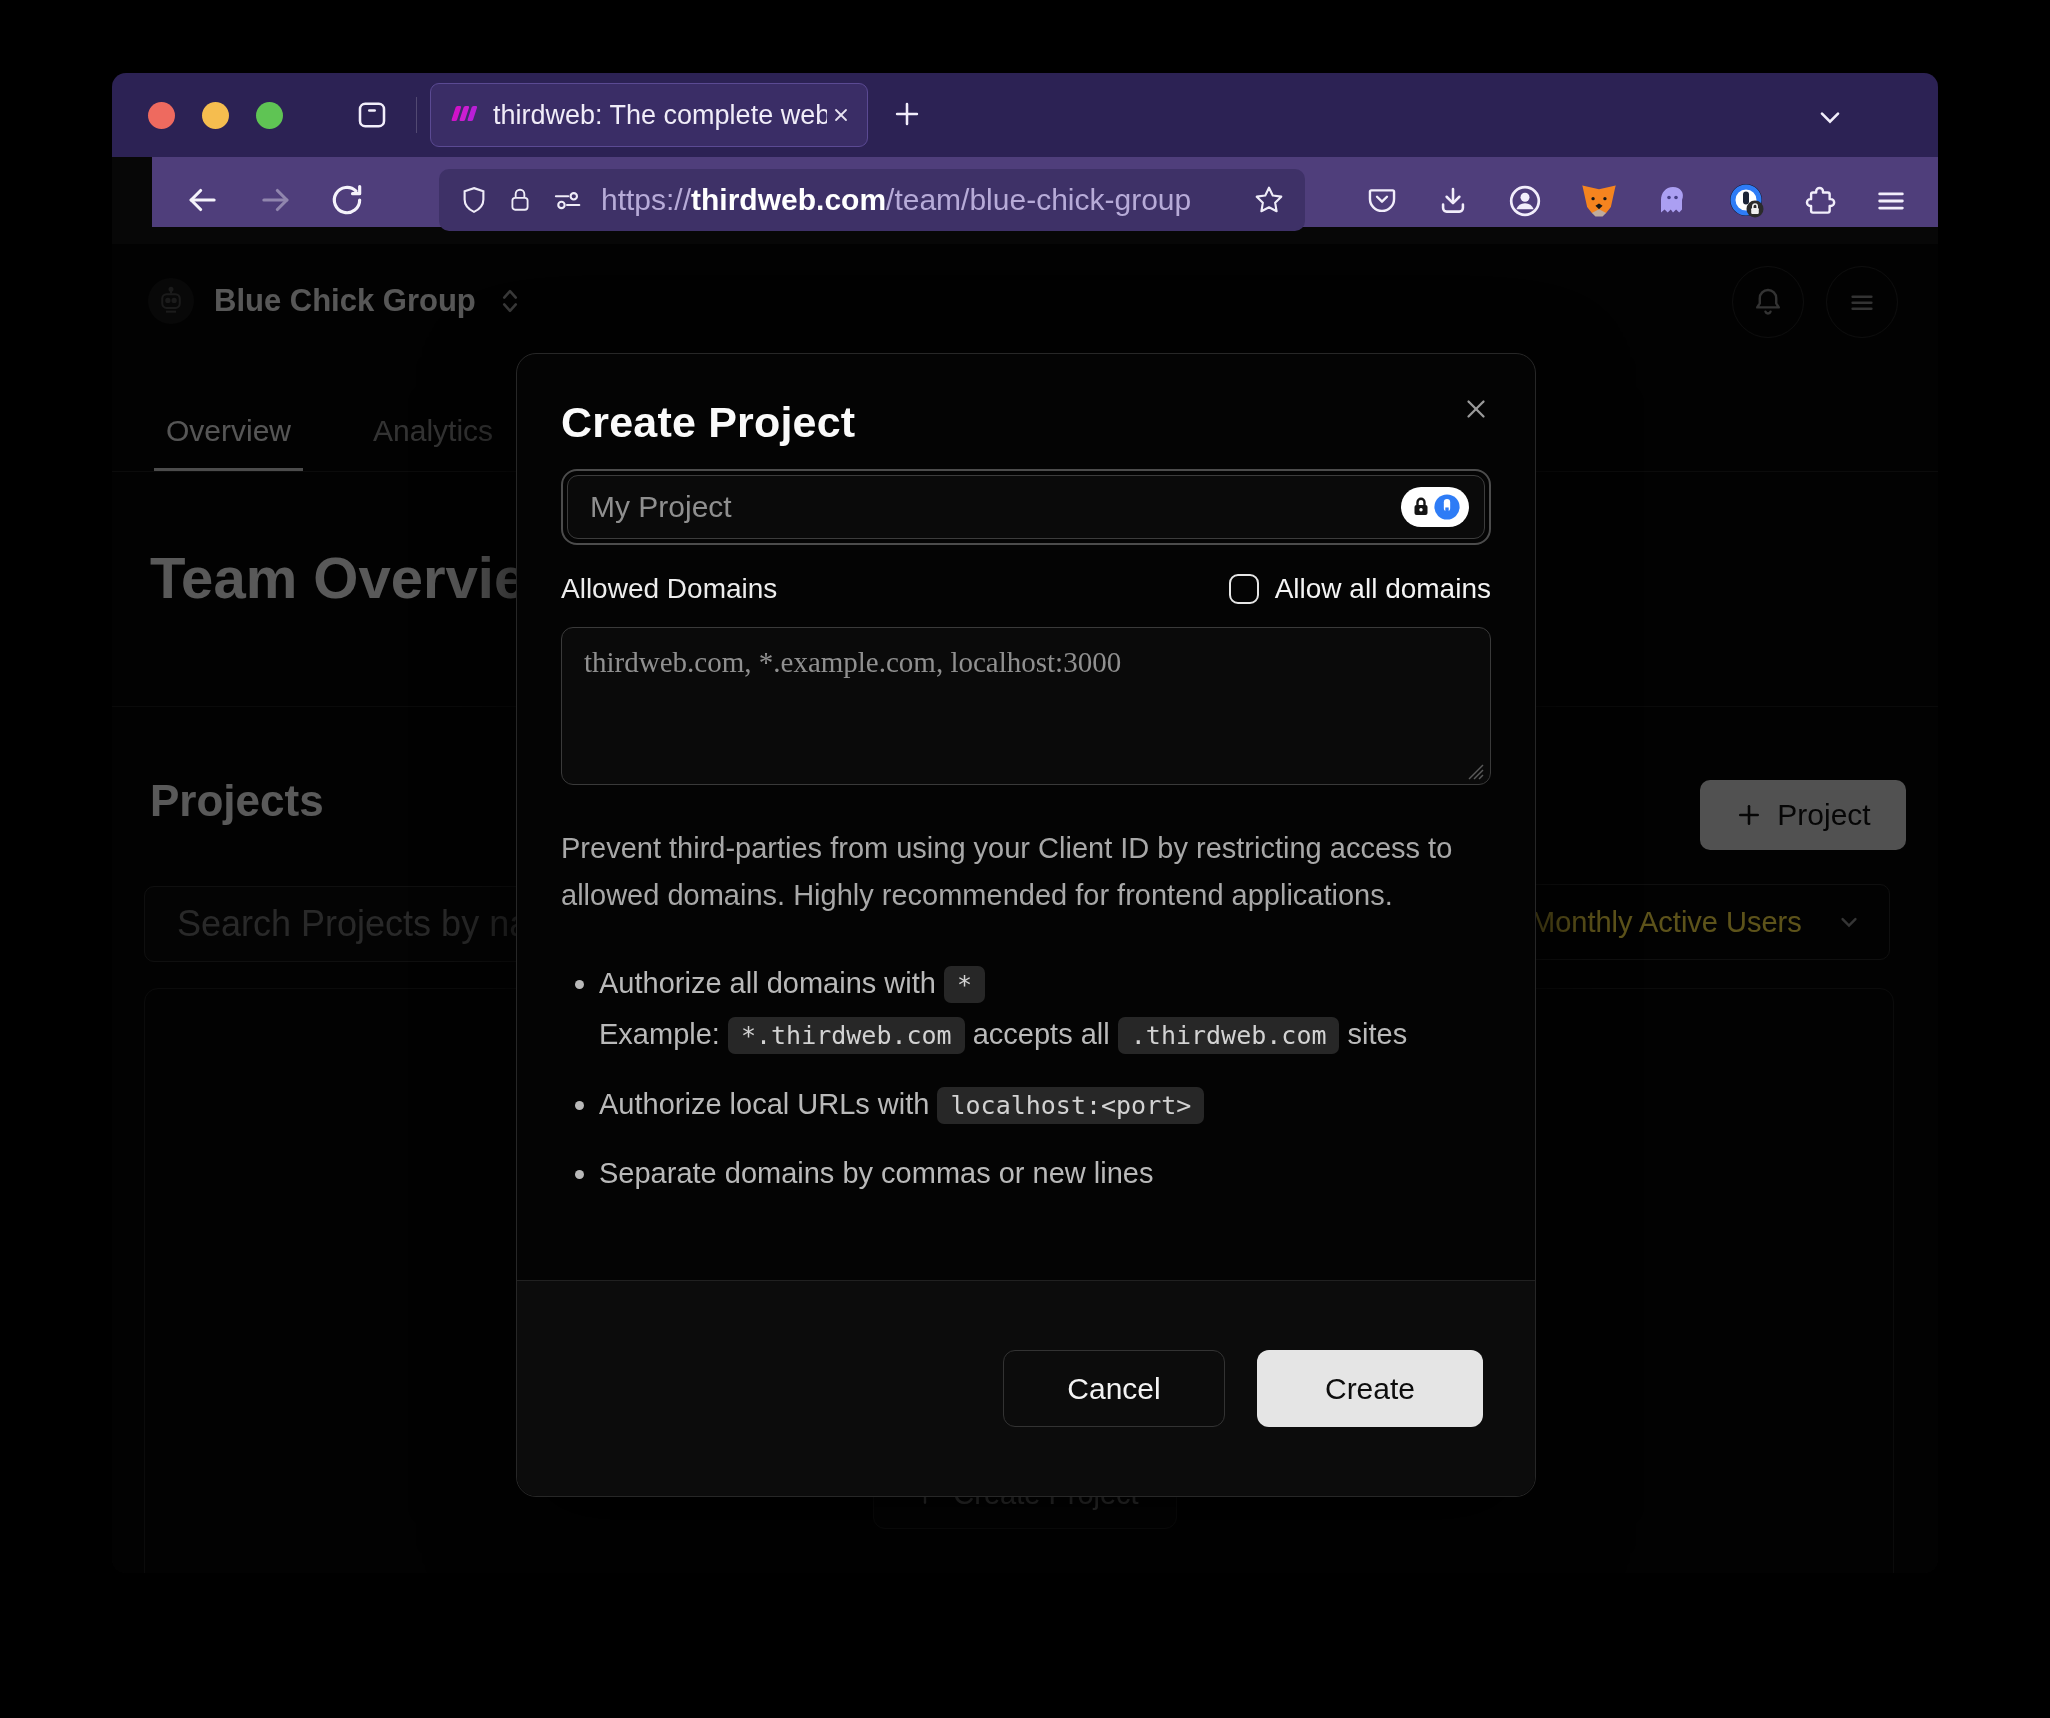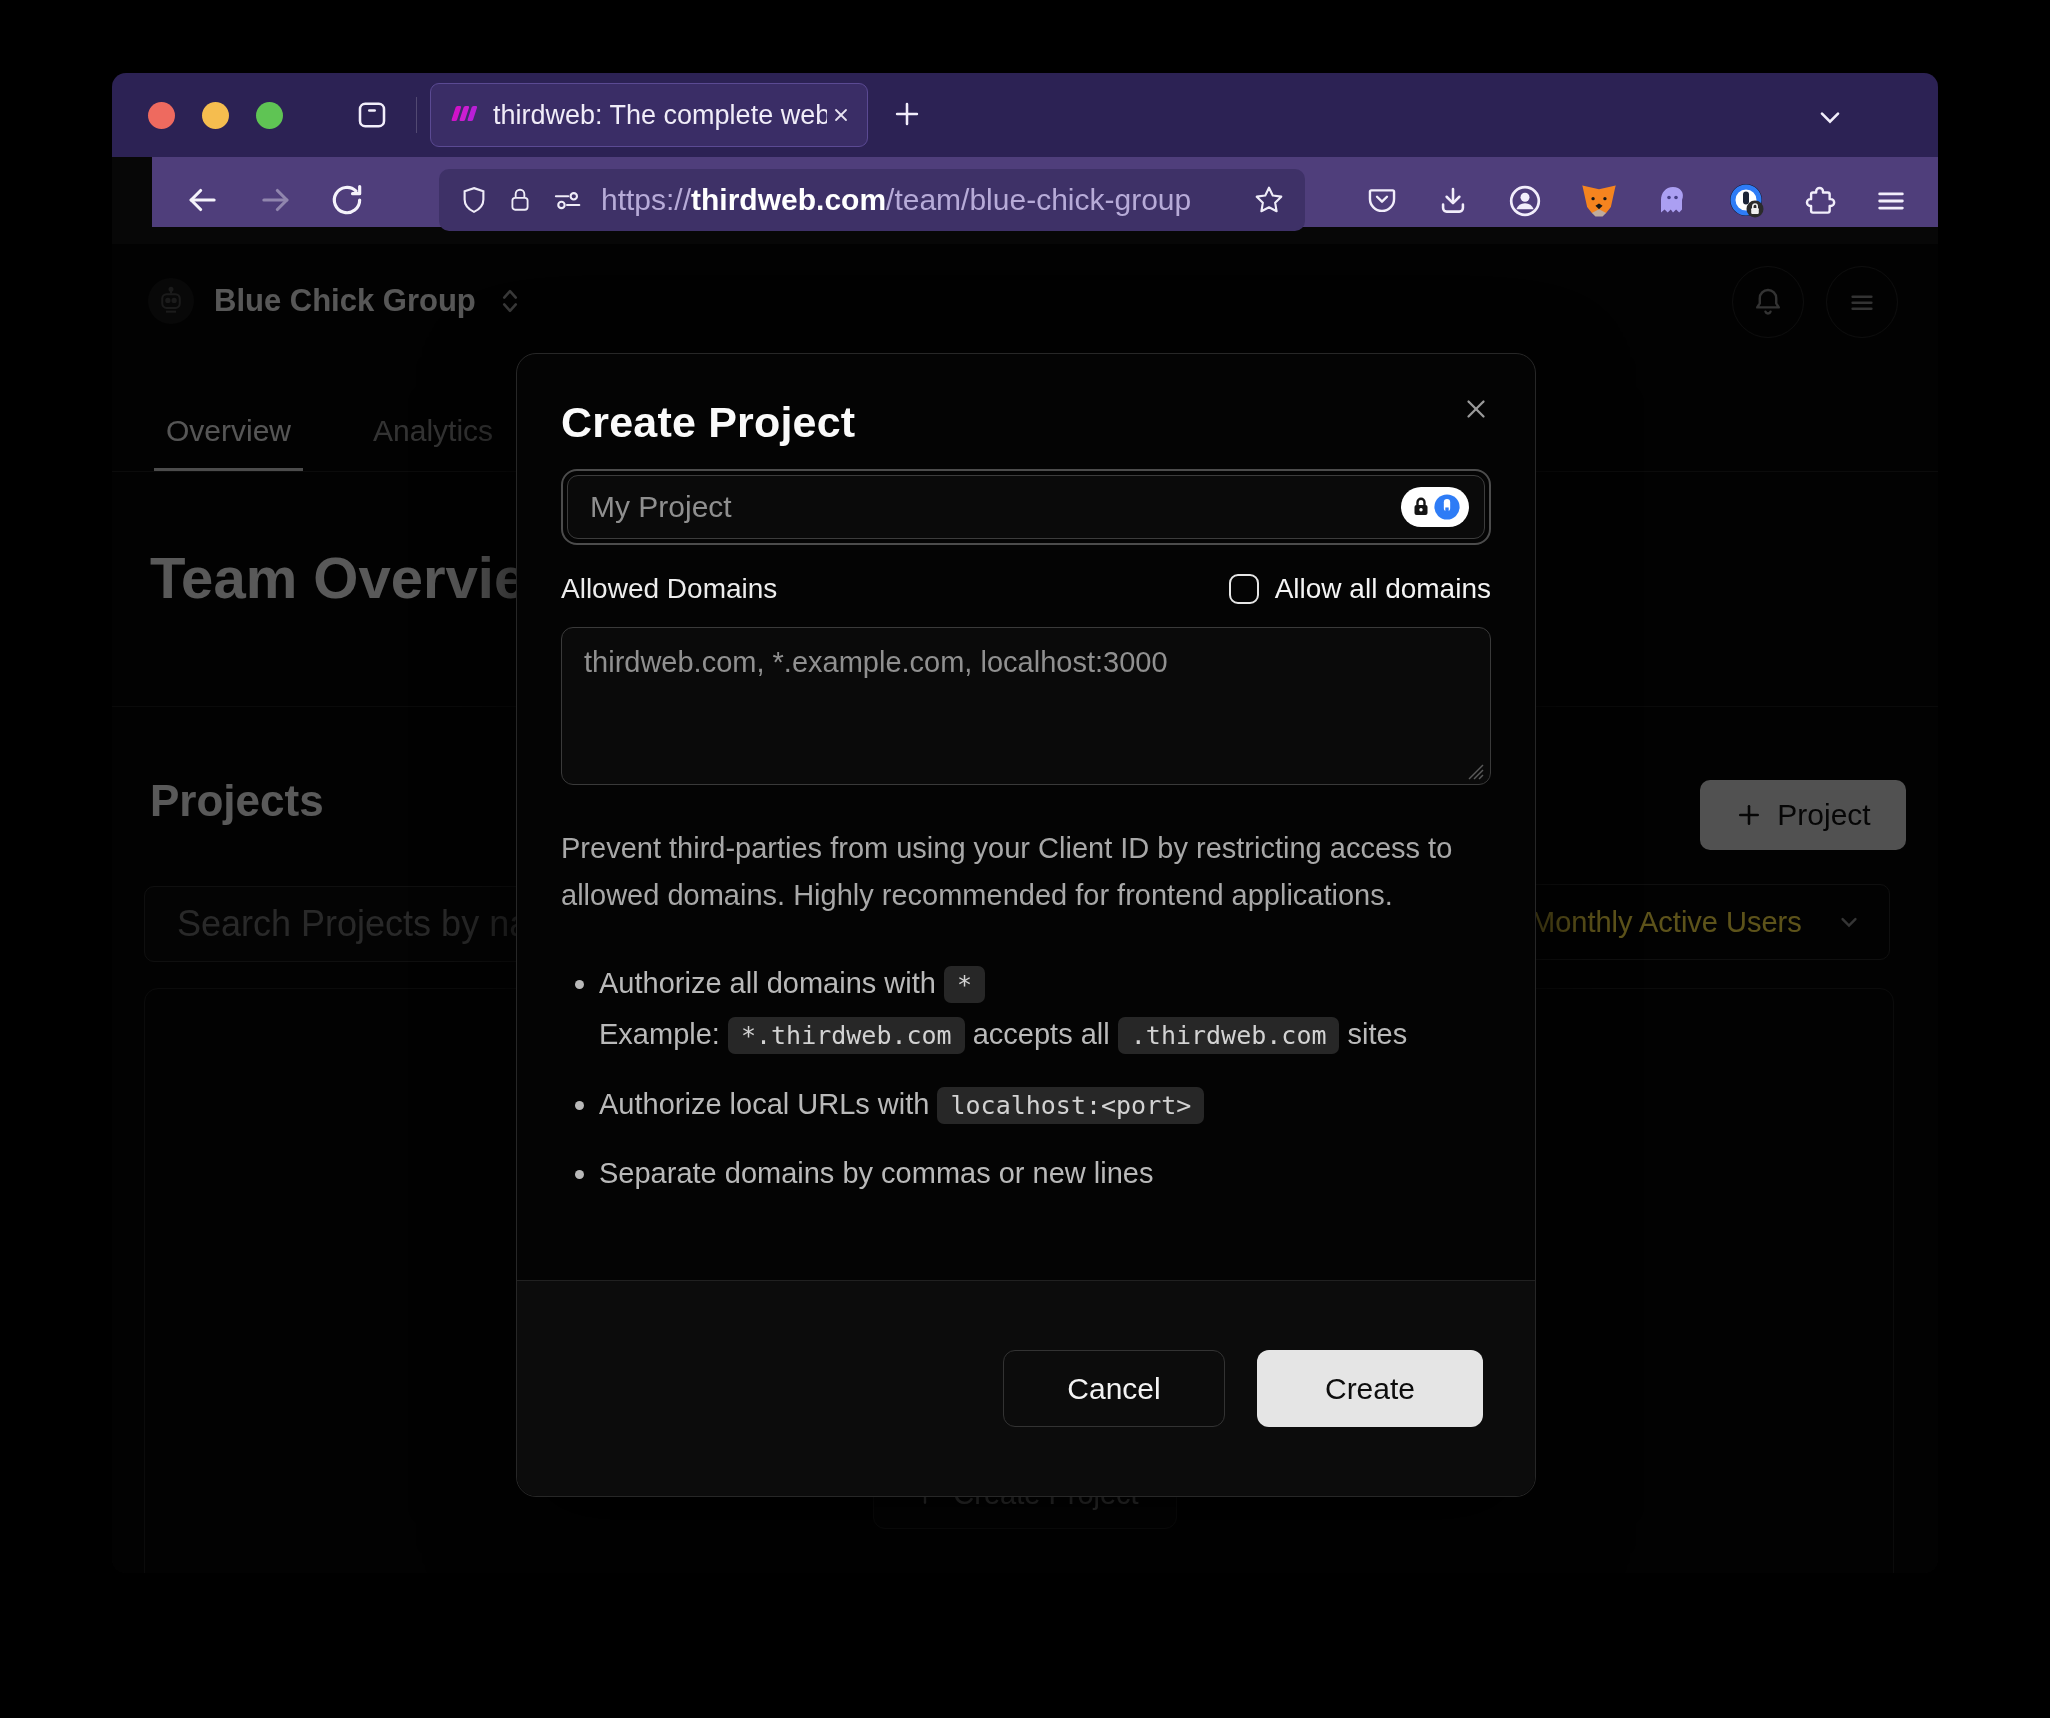--- a/index.html
+++ b/index.html
@@ -75,21 +75,21 @@
                      padding:0 22px; font-size:30px; color:#eee; outline:none; font-family:inherit; }
   .name-wrap input::placeholder { color:#8f8f8f; }
   .op-pill { position:absolute; right:20px; top:50%; transform:translateY(-50%); width:68px; height:40px;
              background:#fff; border-radius:20px; display:flex; align-items:center; justify-content:center; }
   .domains-row { margin-top:28px; display:flex; justify-content:space-between; align-items:center; }
   .allow-all { display:flex; align-items:center; gap:16px; }
   .checkbox { width:30px; height:30px; border:2.5px solid #e6e6e6; border-radius:9px; background:transparent; }
   .allow-all span.lbl { font-size:28px; color:#f5f5f5; }
   .domains-area { position:relative; margin-top:22px; }
   .domains-area textarea { width:100%; height:158px; background:#0a0a0a; border:1px solid #3a3a3a; border-radius:12px;
-             padding:18px 22px; font-size:29px; color:#eee; outline:none; resize:none; font-family:Liberation Sans, sans-serif; }
+             padding:18px 22px; font-size:29px; color:#eee; outline:none; resize:none; font-family:Liberation Serif, serif; }
   .domains-area textarea::placeholder { color:#909090; }
   .resize-corner { position:absolute; right:6px; bottom:8px; pointer-events:none; }
   .domains-help { margin-top:36px; font-size:29px; color:#a8a8a8; line-height:1.63; max-width:930px; }
   ul.rules { margin-top:42px; padding-left:38px; list-style:disc; }
   ul.rules li { font-size:29px; color:#b9b9b9; margin-bottom:26px; line-height:1.5; }
   ul.rules li::marker { color:#b9b9b9; }
   .subline { margin-top:8px; }
   code.badge { font-family:"DejaVu Sans Mono", monospace; background:#272727; color:#d2d2d2;
                font-size:25px; padding:4px 13px; border-radius:7px; }
   .modal-footer { position:absolute; left:0; right:0; bottom:0; height:216px; border-top:1px solid #212121;

